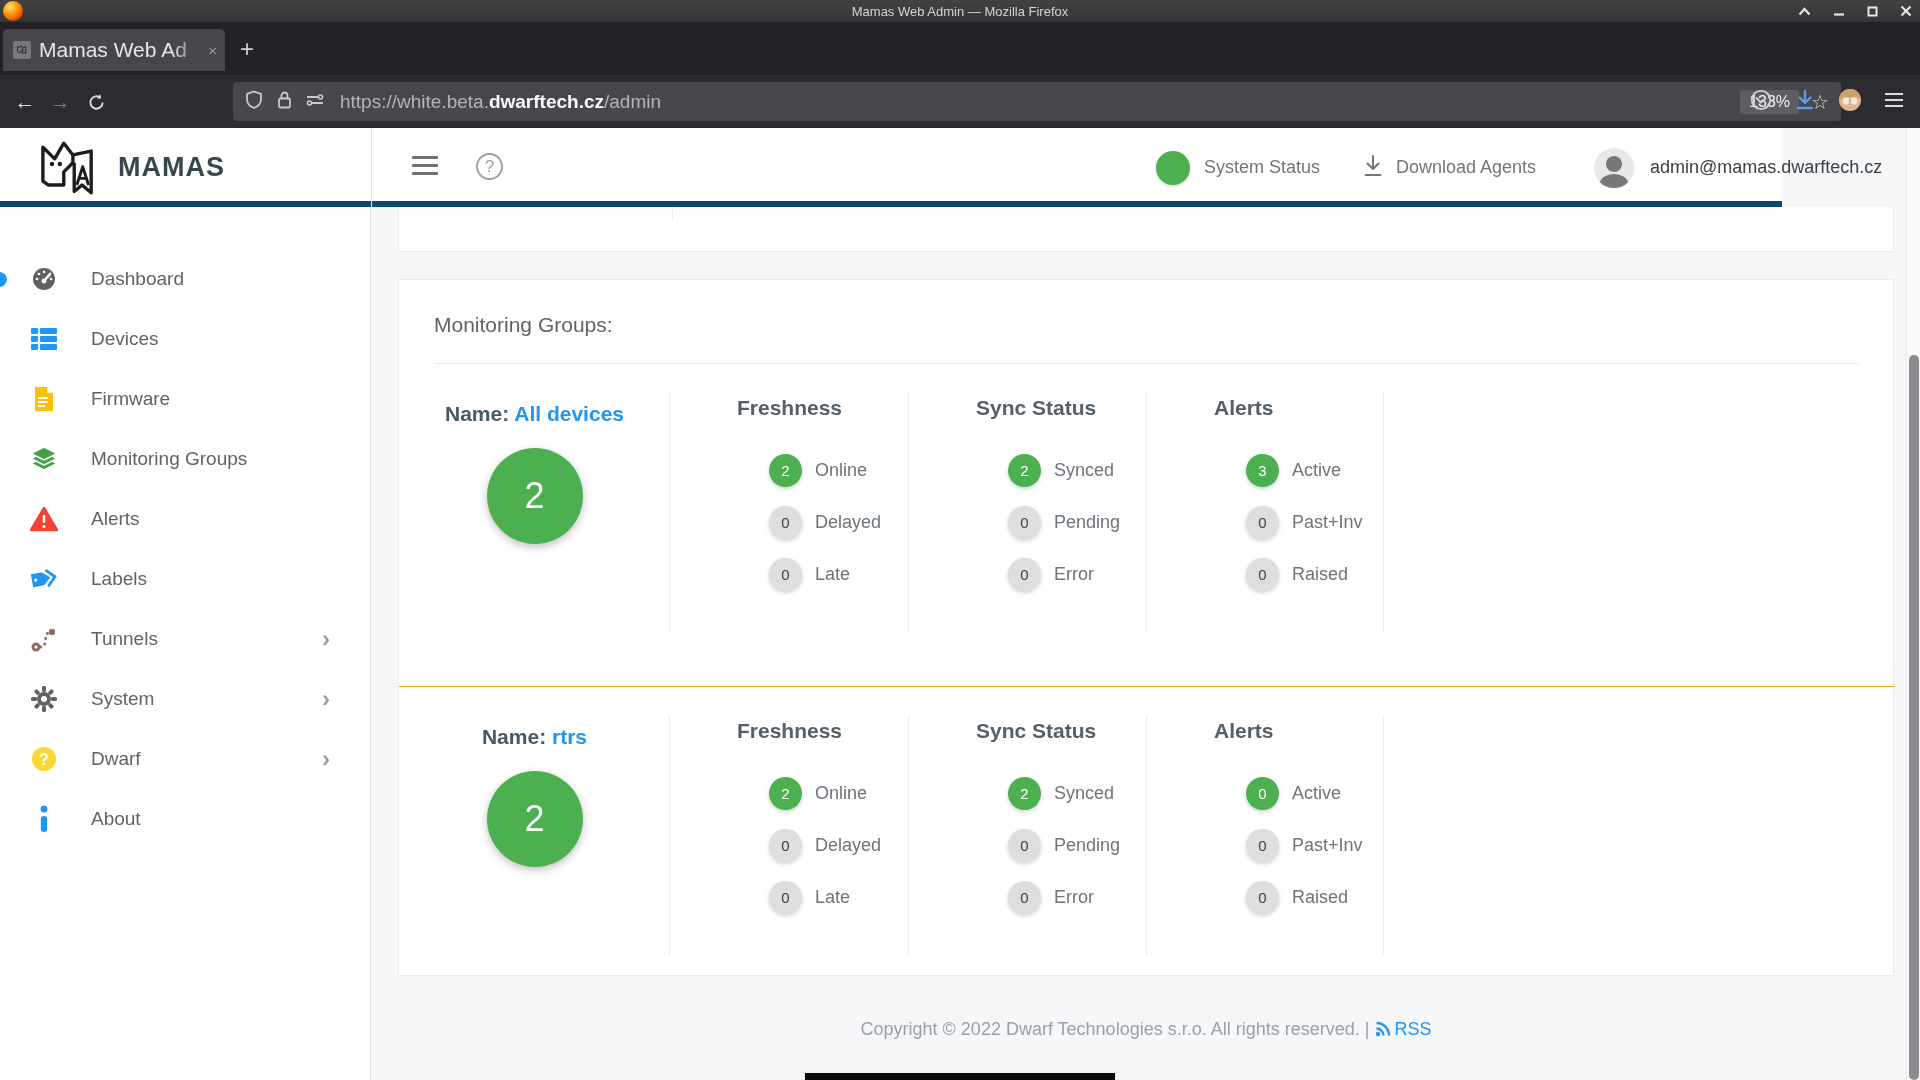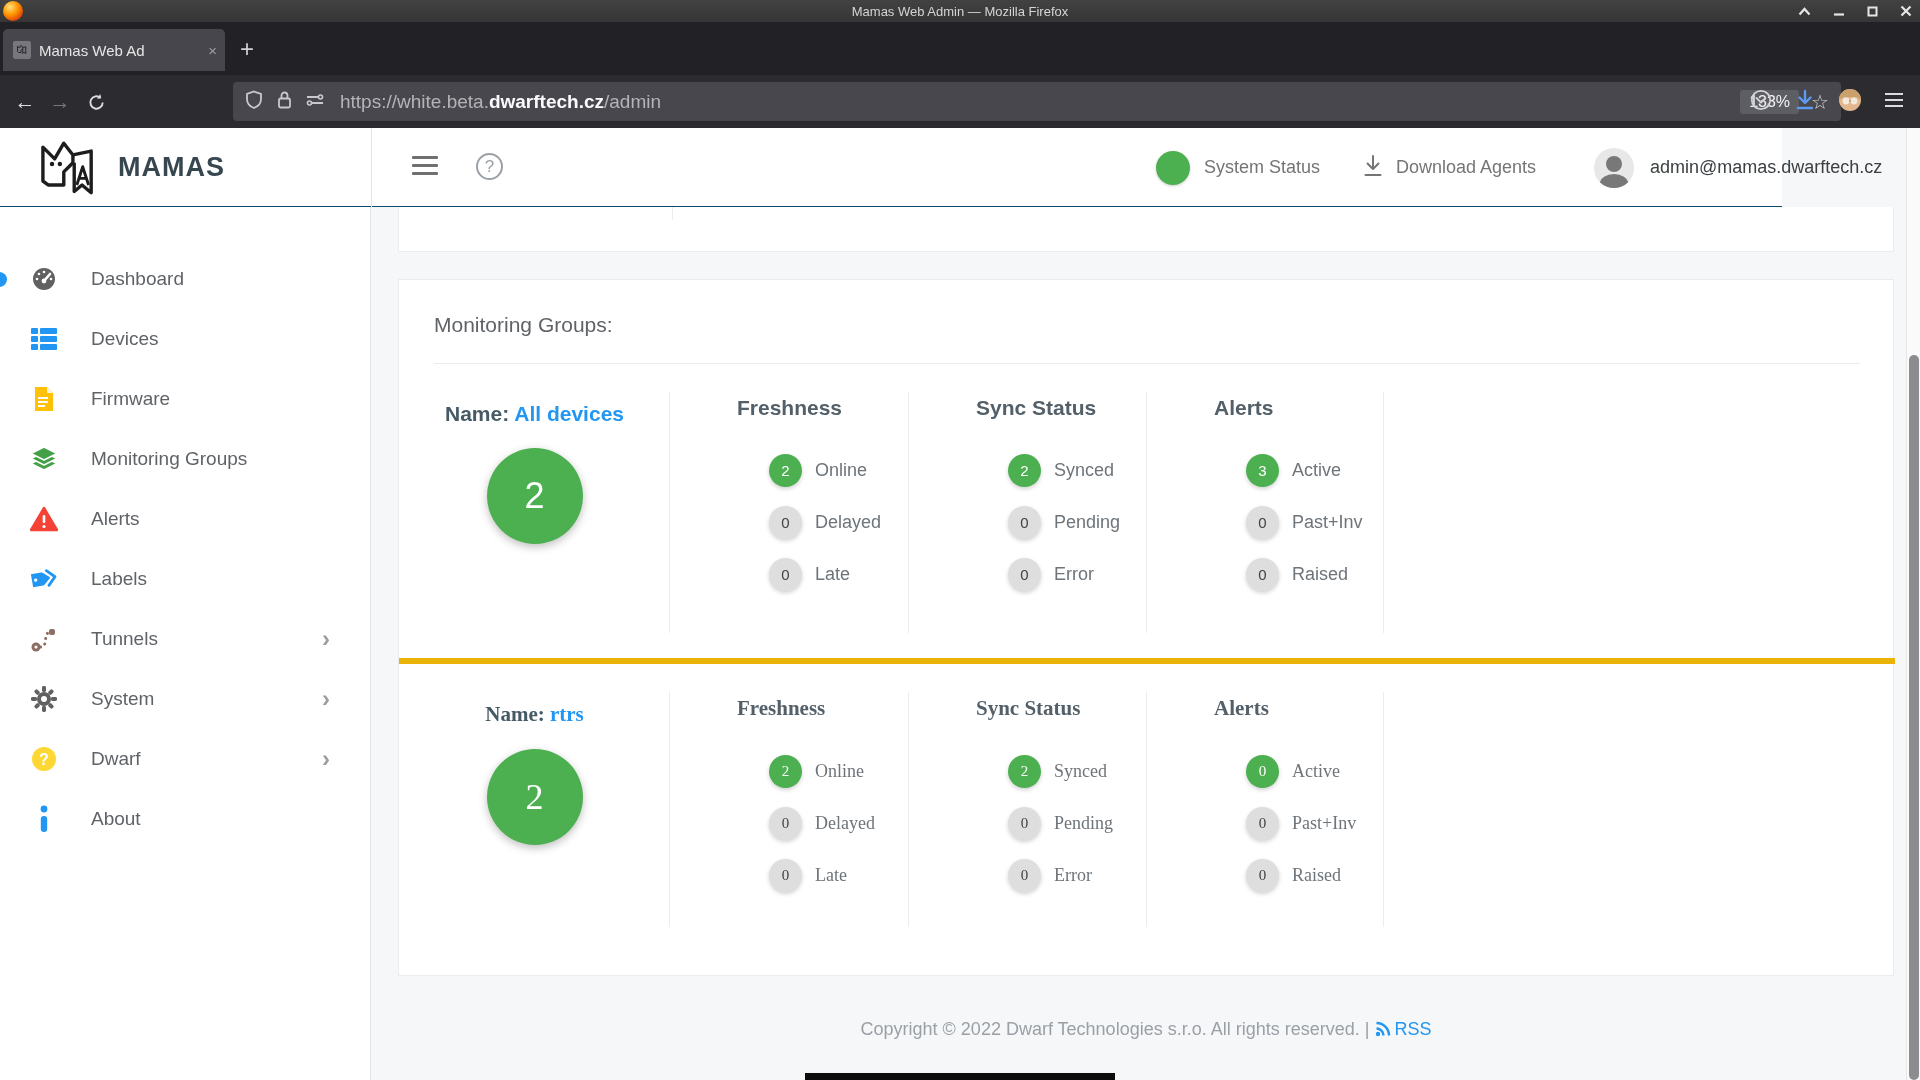--- a/index.html
+++ b/index.html
@@ -13,39 +13,39 @@
   .ff-logo { position:absolute; left:3px; top:1px; width:20px; height:20px; border-radius:50%;
     background:radial-gradient(circle at 35% 30%, #ffe082 0%, #ff9800 40%, #e65100 70%, #b71c5e 100%); }
   .win-controls { position:absolute; right:8px; top:0; height:22px; display:flex; align-items:center; gap:22px; }
   .win-controls svg { display:block; }
 
   .tabbar { position:absolute; left:0; top:22px; width:1920px; height:53px; background:#212126; }
   .tab { position:absolute; left:3px; top:7px; width:222px; height:42px; background:#46464c; border-radius:5px 5px 0 0;
     display:flex; align-items:center; padding:0 8px 0 10px; }
   .tab-favicon { width:18px; height:18px; margin-right:8px; flex:none; background:#77777d; border-radius:2px;
     display:flex; align-items:center; justify-content:center; }
-  .tab-label { color:#e6e6e6; font-size:15px; white-space:nowrap; overflow:hidden; flex:1;
+  .tab-label { color:#e6e6e6; font-size:21px; white-space:nowrap; overflow:hidden; flex:1;
     -webkit-mask-image:linear-gradient(90deg,#000 80%,transparent); mask-image:linear-gradient(90deg,#000 80%,transparent); }
   .tab-close { color:#9d9da3; font-size:15px; margin-left:4px; flex:none; }
   .newtab { position:absolute; left:240px; top:14px; color:#d0d0d4; font-size:24px; line-height:26px; }
 
   .navbar { position:absolute; left:0; top:75px; width:1920px; height:53px; background:#2b2b30; }
   .nav-btn { position:absolute; top:9px; width:36px; height:36px; display:flex; align-items:center; justify-content:center;
     color:#dcdcdf; font-size:21px; }
   .urlbar { position:absolute; left:233px; top:7px; width:1608px; height:39px; background:#47474d; border-radius:4px;
     display:flex; align-items:center; padding:0 8px 0 12px; }
   .urlbar .lefticons { display:flex; align-items:center; gap:14px; margin-right:16px; }
   .url-text { flex:1; font-size:19px; color:#b4b4b8; white-space:nowrap; overflow:hidden; }
   .url-text .domain { color:#fbfbfe; font-weight:bold; }
   .zoom-badge { background:#5d5d64; color:#f2f2f5; font-size:16px; border-radius:3px; padding:3px 9px; margin-right:12px; }
   .star { color:#d4d4d8; font-size:20px; margin-right:4px; }
   .toolbar-right { position:absolute; right:0; top:0; height:53px; display:flex; align-items:center; gap:22px; padding-right:16px; }
 
   
-  .app-header { position:absolute; left:0; top:128px; width:1782px; height:79px; background:#ffffff; border-bottom:1px solid #0c4a6e; }
+  .app-header { position:absolute; left:0; top:128px; width:1782px; height:79px; background:#ffffff; border-bottom:6px solid #0c4a6e; }
   .hdr-vline { position:absolute; left:371px; top:0; width:1px; height:79px; background:#e4e4e4; }
   .brand-logo { position:absolute; left:36px; top:10px; }
   .brand-name { position:absolute; left:118px; top:24px; font-size:27px; font-weight:bold; letter-spacing:1px; color:#37474f; }
   .menu-burger { position:absolute; left:412px; top:28px; width:26px; }
   .menu-burger i { display:block; height:3px; background:#707070; margin-bottom:5px; border-radius:1px; }
   .hdr-help { position:absolute; left:476px; top:25px; width:27px; height:27px; border:2px solid #9aa0a6; border-radius:50%;
     color:#9aa0a6; font-size:17px; display:flex; align-items:center; justify-content:center; }
   .status-group { position:absolute; left:1156px; top:0; height:79px; display:flex; align-items:center; gap:14px; }
   .status-dot { width:34px; height:34px; border-radius:50%; background:#4caf50; box-shadow:0 1px 3px rgba(0,0,0,.2); }
   .hdr-txt { font-size:18px; color:#757575; }
@@ -69,21 +69,21 @@
   .content { position:absolute; left:372px; top:207px; width:1472px; height:873px; background:#f6f7f8; }
   .partial-card { position:absolute; left:26px; top:0; width:1496px; height:45px; background:#fff;
     border:1px solid #ececec; border-top:none; }
   .partial-vline { position:absolute; left:273px; top:0; width:1px; height:13px; background:#ededed; }
   .mg-card { position:absolute; left:26px; top:72px; width:1496px; height:697px; background:#fff; border:1px solid #ececec; }
   .mg-title { position:absolute; left:35px; top:33px; font-size:21px; color:#5f6368; }
   .mg-hr { position:absolute; left:35px; top:83px; width:1426px; height:1px; background:#ececec; }
 
   .group-row { position:absolute; left:0; width:1496px; height:307px; display:flex; }
   .row-1 { top:84px; }
-  .row-2 { top:378px; border-top:6px solid #eab308;font-family:Liberation Serif, serif; }
+  .row-2 { top:406px; border-top:1px solid #eab308; }
   .gcell { position:relative; flex:none; }
   .cell-div { position:absolute; right:0; top:28px; bottom:38px; width:1px; background:#ececec; }
   .name-cell { width:271px; display:flex; flex-direction:column; align-items:center; padding-top:38px; }
   .name-line { font-size:21px; font-weight:bold; color:#455a64; }
   .name-link { color:#2196f3; }
   .big-circle { margin-top:22px; width:96px; height:96px; border-radius:50%; background:#4caf50;
     box-shadow:0 3px 8px rgba(0,0,0,.25); display:flex; align-items:center; justify-content:center;
     color:#fff; font-size:36px; }
   .stat-col { padding:32px 0 0 67px; }
   .col-f { width:239px; } .col-s { width:238px; } .col-a { width:237px; }

